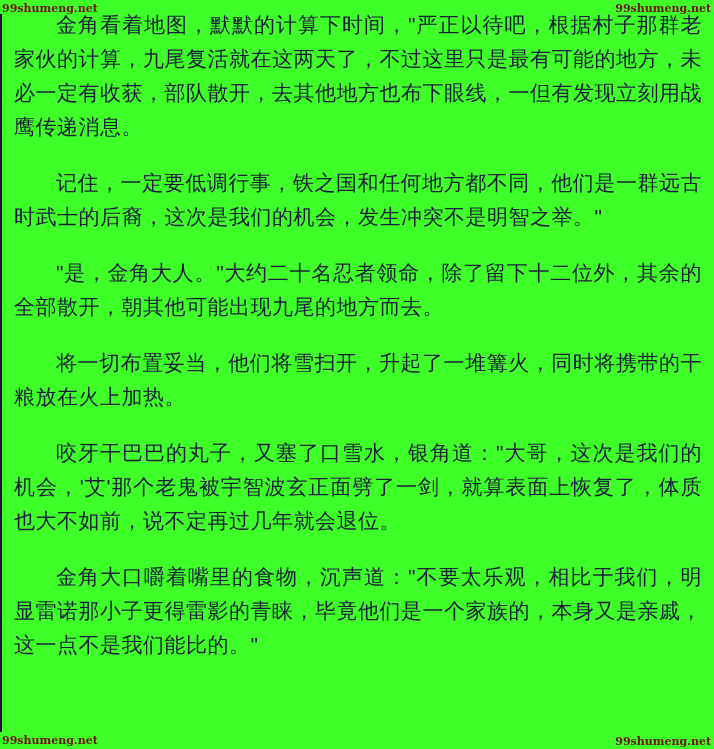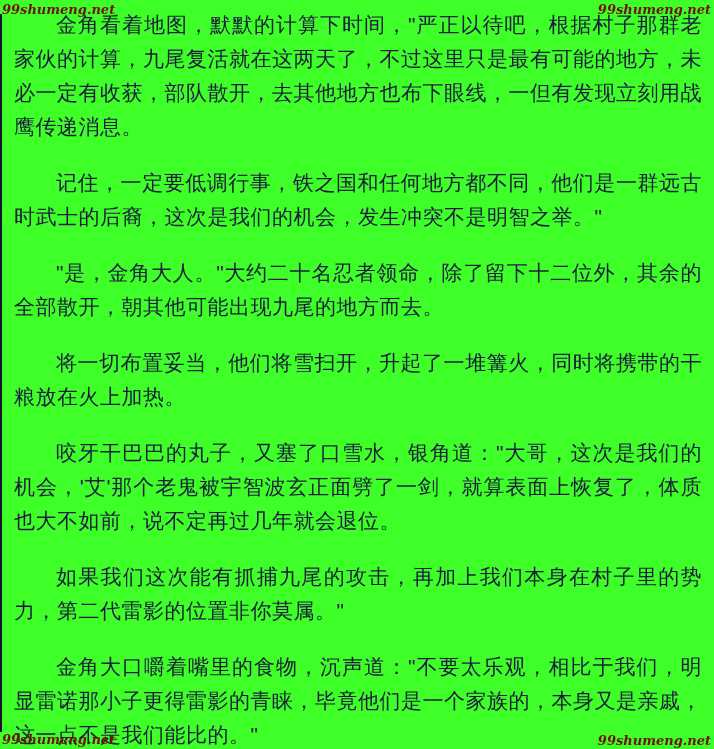--- a/index.html
+++ b/index.html
@@ -28,25 +28,24 @@
     letter-spacing: 0.5px;
   }
   .novel-text p {
     margin: 0 0 22px 0;
     text-indent: 2em;
   }
   .watermark {
     position: absolute;
     font-family: "DejaVu Serif", serif;
     font-weight: bold;
-    font-size: 13px;
+    font-size: 11px;
     color: var(--wm, #701212);
     white-space: nowrap;
     z-index: 5;
-    font-style: italic;
   }
   .wm-tl { top: 2px;  left: 2px; }
   .wm-tr { top: 2px;  right: 3px; }
   .wm-bl { bottom: 2px; left: 2px; }
   .wm-br { bottom: 1px; right: 3px; }
   .left-line {
     position: absolute;
     left: 0;
     top: 14px;
     width: 2px;
@@ -64,15 +63,14 @@
 <span class="watermark wm-tr">99shumeng.net</span>
 <span class="watermark wm-bl">99shumeng.net</span>
 <span class="watermark wm-br">99shumeng.net</span>
 
 <div class="novel-text">
   <p>金角看着地图，默默的计算下时间，"严正以待吧，根据村子那群老家伙的计算，九尾复活就在这两天了，不过这里只是最有可能的地方，未必一定有收获，部队散开，去其他地方也布下眼线，一但有发现立刻用战鹰传递消息。</p>
   <p>记住，一定要低调行事，铁之国和任何地方都不同，他们是一群远古时武士的后裔，这次是我们的机会，发生冲突不是明智之举。"</p>
   <p>"是，金角大人。"大约二十名忍者领命，除了留下十二位外，其余的全部散开，朝其他可能出现九尾的地方而去。</p>
   <p>将一切布置妥当，他们将雪扫开，升起了一堆篝火，同时将携带的干粮放在火上加热。</p>
   <p>咬牙干巴巴的丸子，又塞了口雪水，银角道："大哥，这次是我们的机会，'艾'那个老鬼被宇智波玄正面劈了一剑，就算表面上恢复了，体质也大不如前，说不定再过几年就会退位。</p>
-  <p>如果我们这次能有抓捕九尾的攻击，再加上我们本身在村子里的势力，第二代雷影的位置非你莫属。"</p>
   <p>金角大口嚼着嘴里的食物，沉声道："不要太乐观，相比于我们，明显雷诺那小子更得雷影的青睐，毕竟他们是一个家族的，本身又是亲戚，这一点不是我们能比的。"</p>
 </div>
 
 </body></html>

